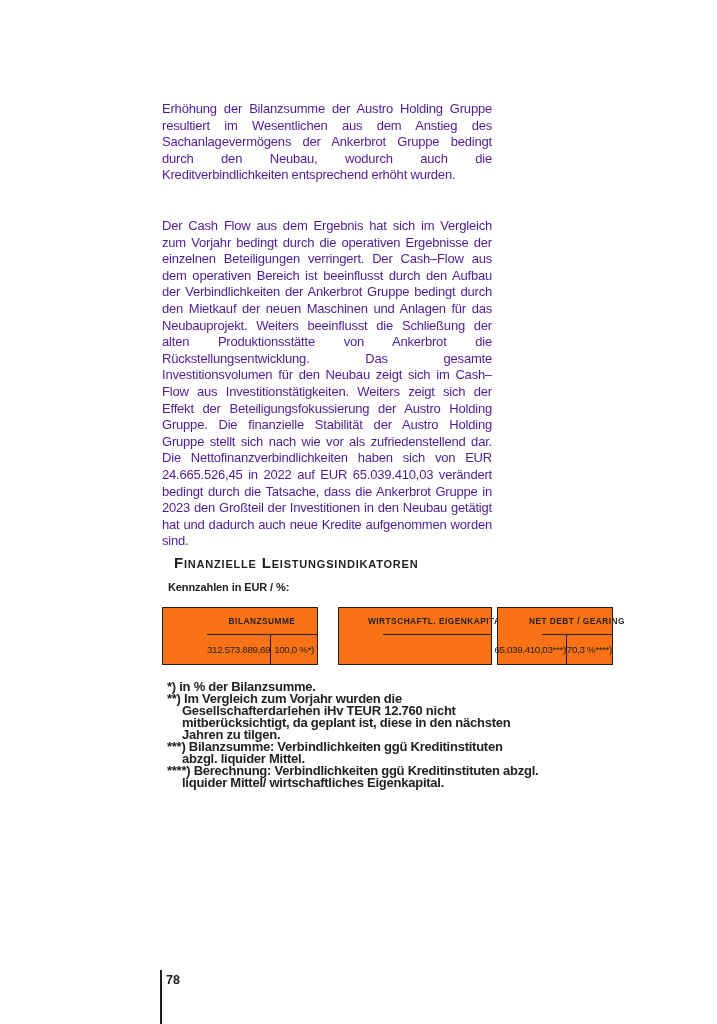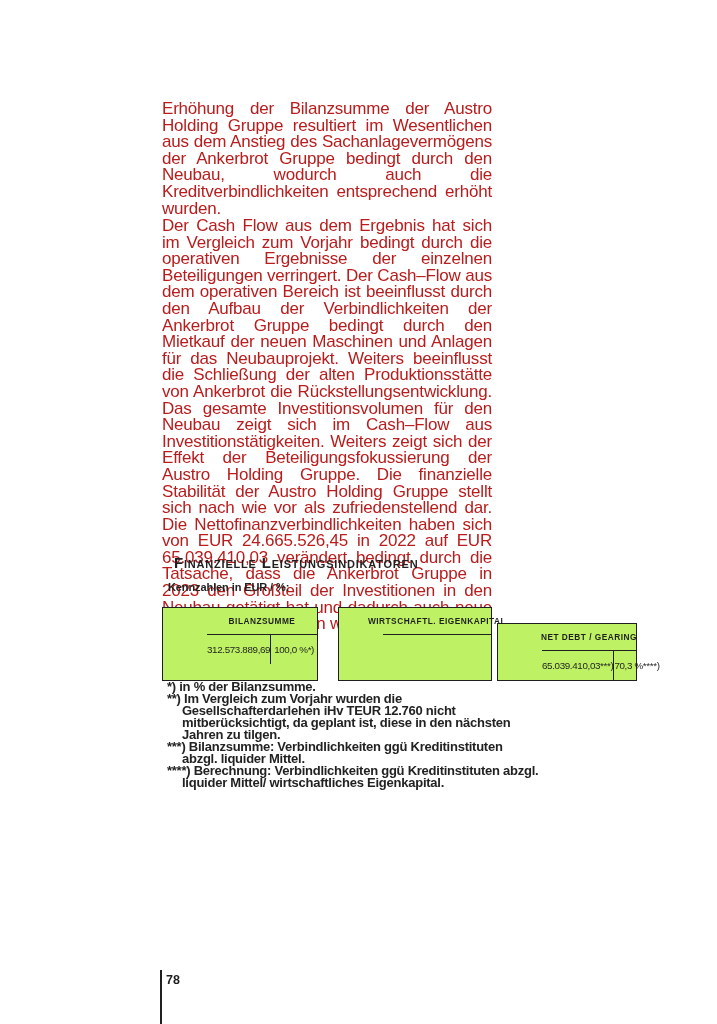--- a/index.html
+++ b/index.html
@@ -13,27 +13,27 @@
     height: 1024px;
     background: #ffffff;
     font-family: "Liberation Sans", "DejaVu Sans", sans-serif;
     color: #1f1f1f;
     overflow: hidden;
   }
   .body-para {
     position: absolute;
     left: 162px;
     width: 330px;
-    font-size: 17px;
+    font-size: 13px;
     line-height: 16.6px;
     letter-spacing: -0.2px;
     text-align: justify;
     hyphens: auto;
     -webkit-hyphens: auto;
-    color: #b91c1c;
+    color: #4c1d95;
   }
   .para-1 { top: 101px; }
   .para-2 { top: 218px; }
 
   .section-heading {
     position: absolute;
     left: 162px;
     top: 554px;
     font-size: 15px;
     font-weight: 700;
@@ -56,41 +56,42 @@
     position: absolute;
     left: 162px;
     top: 607px;
     width: 460px;
     display: flex;
     gap: 5px;
   }
   .kpi-group {
     border: 1.6px solid #1f1f1f;
     box-sizing: border-box;
-    background: #bef264;
+    background: #f97316;
     padding-left: 44px;
   }
   .kpi-group.g1 { width: 156px; }
   .kpi-group.g2 { width: 154px; margin-left: 15px; }
-  .kpi-group.g3 { width: 140px; margin-top: 16px; }
+  .kpi-group.g3 { width: 116px; }
   .kpi-header {
     height: 26px;
     display: flex;
     align-items: center;
     justify-content: center;
     border-bottom: 1.6px solid #1f1f1f;
     font-size: 8.3px;
     font-weight: 700;
     letter-spacing: 0.5px;
     text-align: center;
     white-space: nowrap;
   }
   .kpi-values {
     display: flex;
     height: 29px;
+    justify-content: flex-end;
   }
   .kpi-cell {
     display: flex;
     align-items: center;
     justify-content: center;
     font-size: 9.8px;
     letter-spacing: -0.35px;
     white-space: nowrap;
     box-sizing: border-box;
   }

